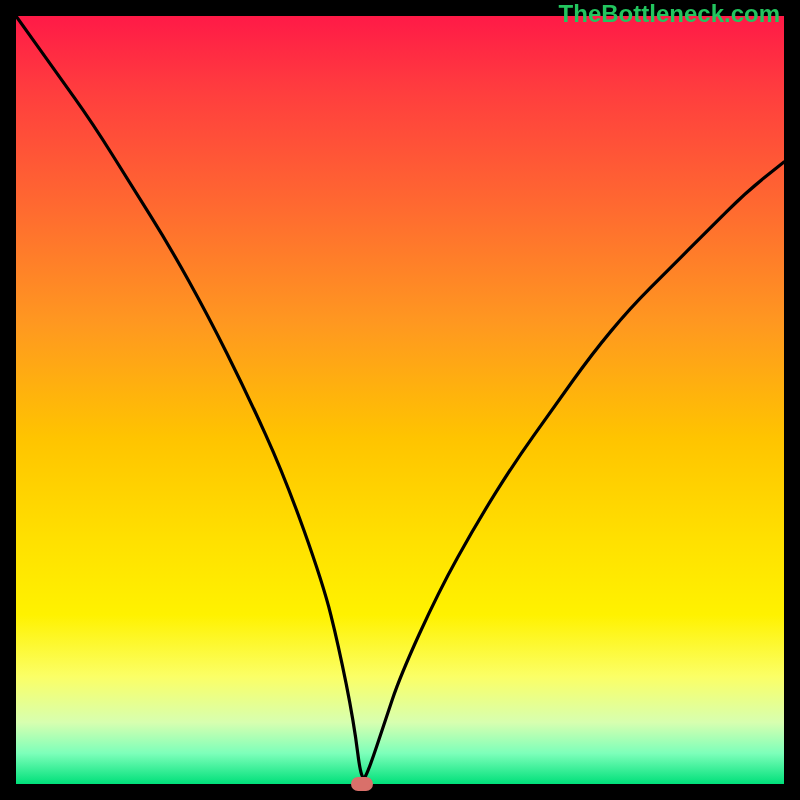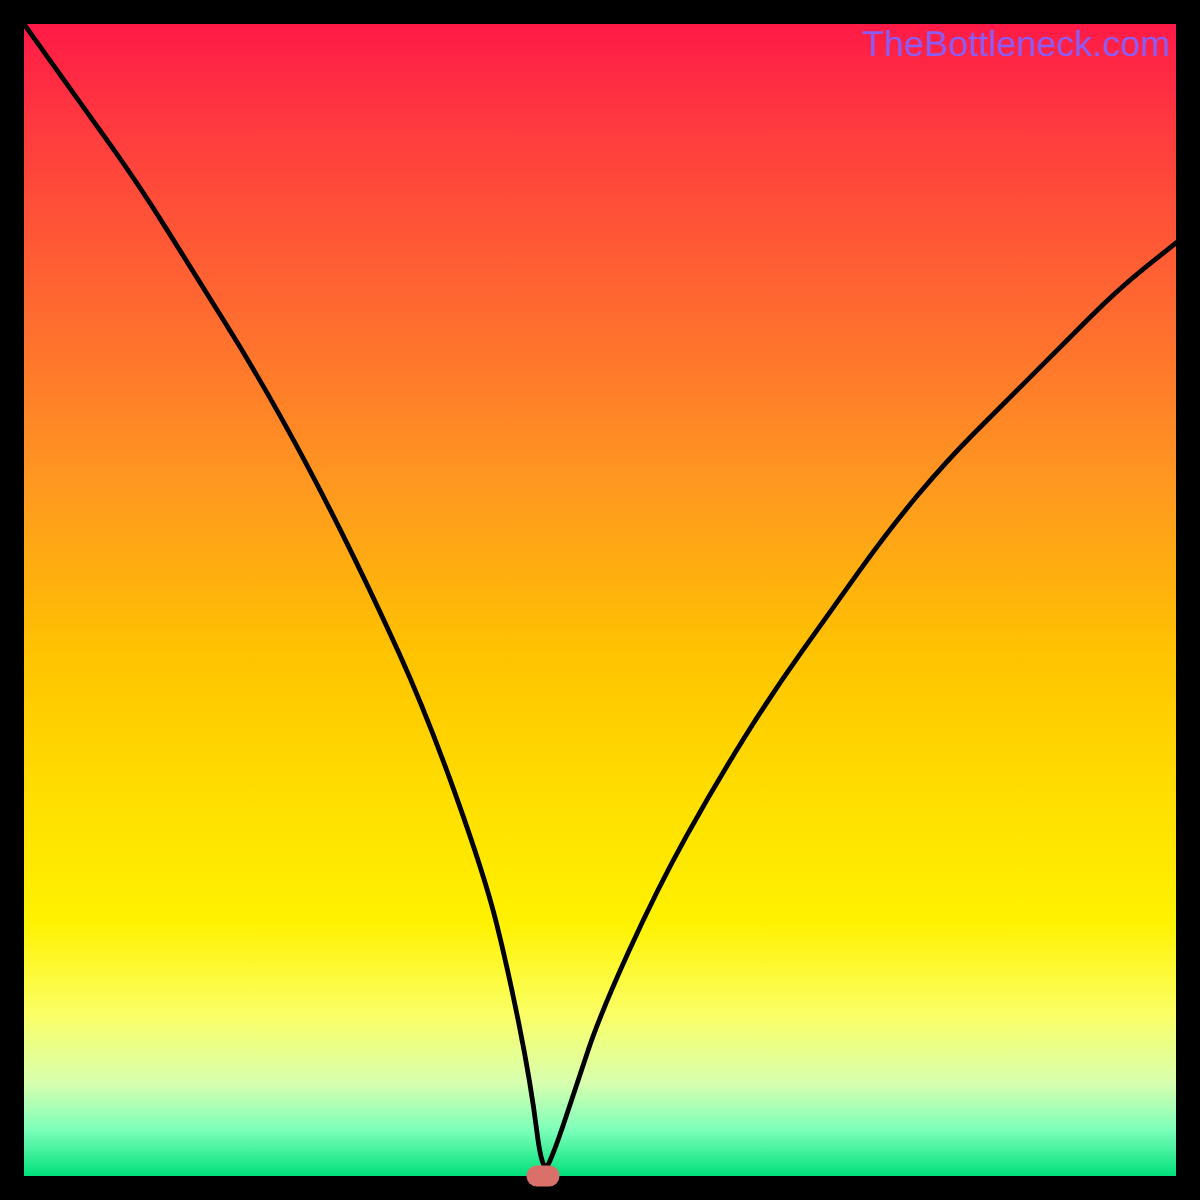--- a/index.html
+++ b/index.html
@@ -6,25 +6,25 @@
     margin: 0;
     padding: 0;
     width: 800px;
     height: 800px;
     background: #000;
     position: relative;
     font-family: Arial, sans-serif;
   }
   .watermark {
     position: absolute;
-    top: 16px;
+    top: 0;
     right: 20px;
-    color: #8b5cf6;
+    color: #22c55e;
     font-size: 24px;
-    font-weight: 400;
+    font-weight: 700;
     z-index: 10;
   }
   .plot-area {
     position: absolute;
     left: 16px;
     top: 16px;
     width: 768px;
     height: 768px;
     background: linear-gradient(to bottom,
       #ff1a47 0%,

